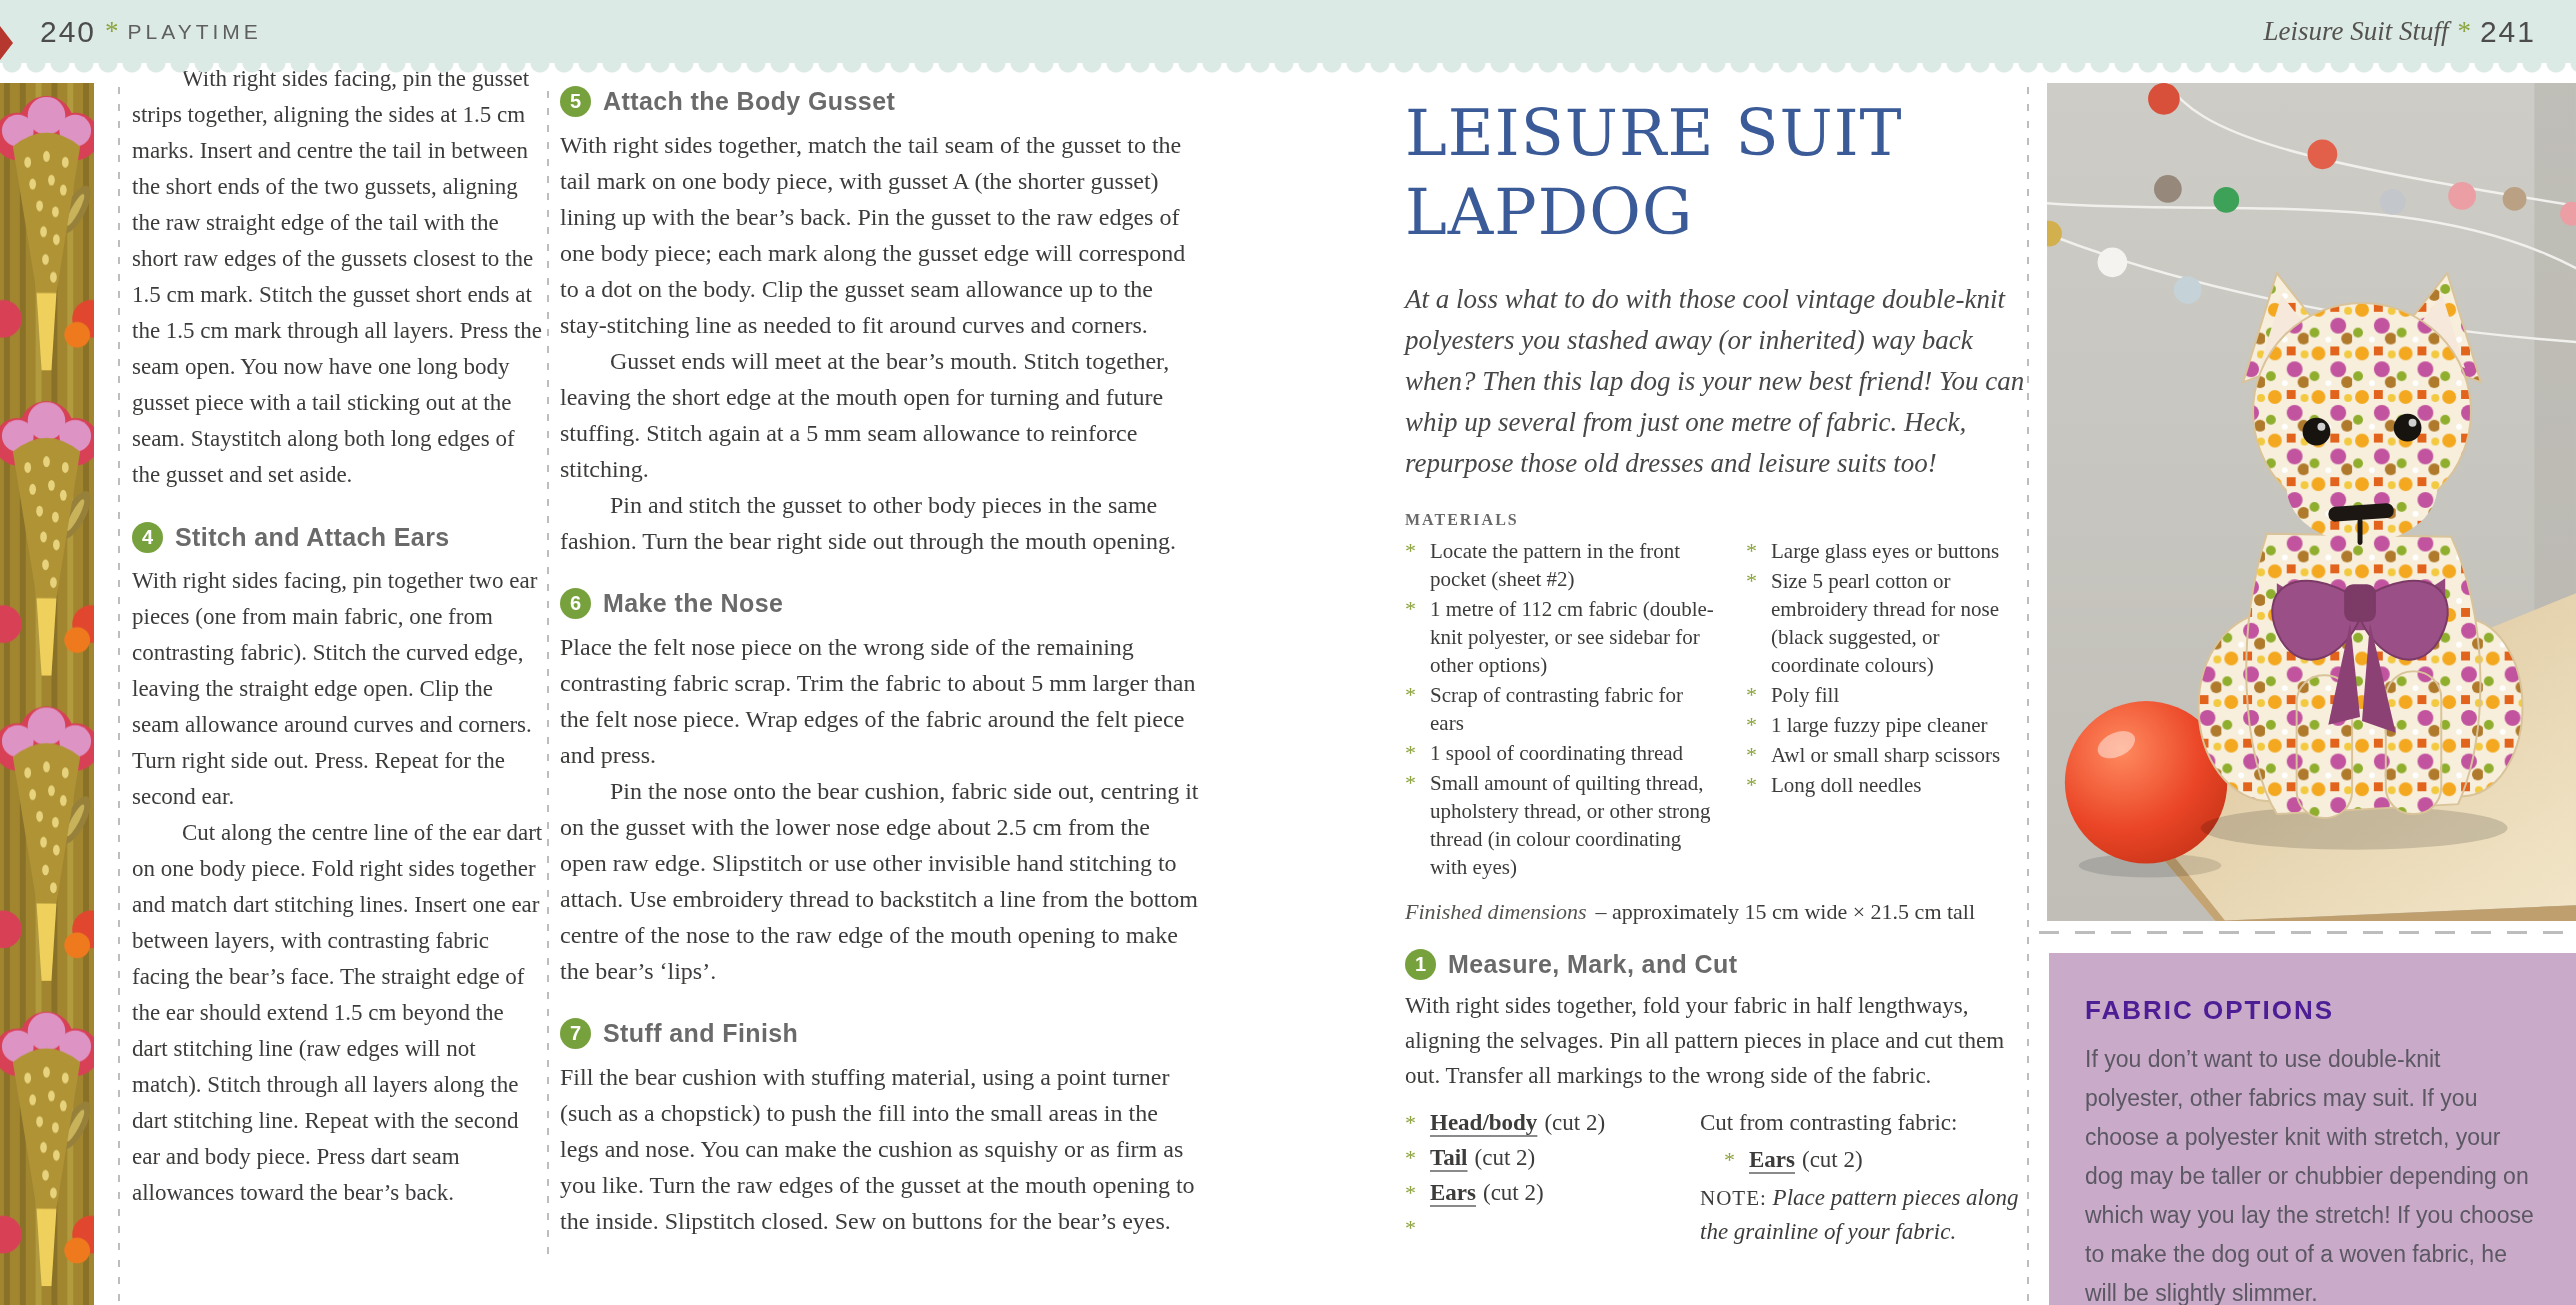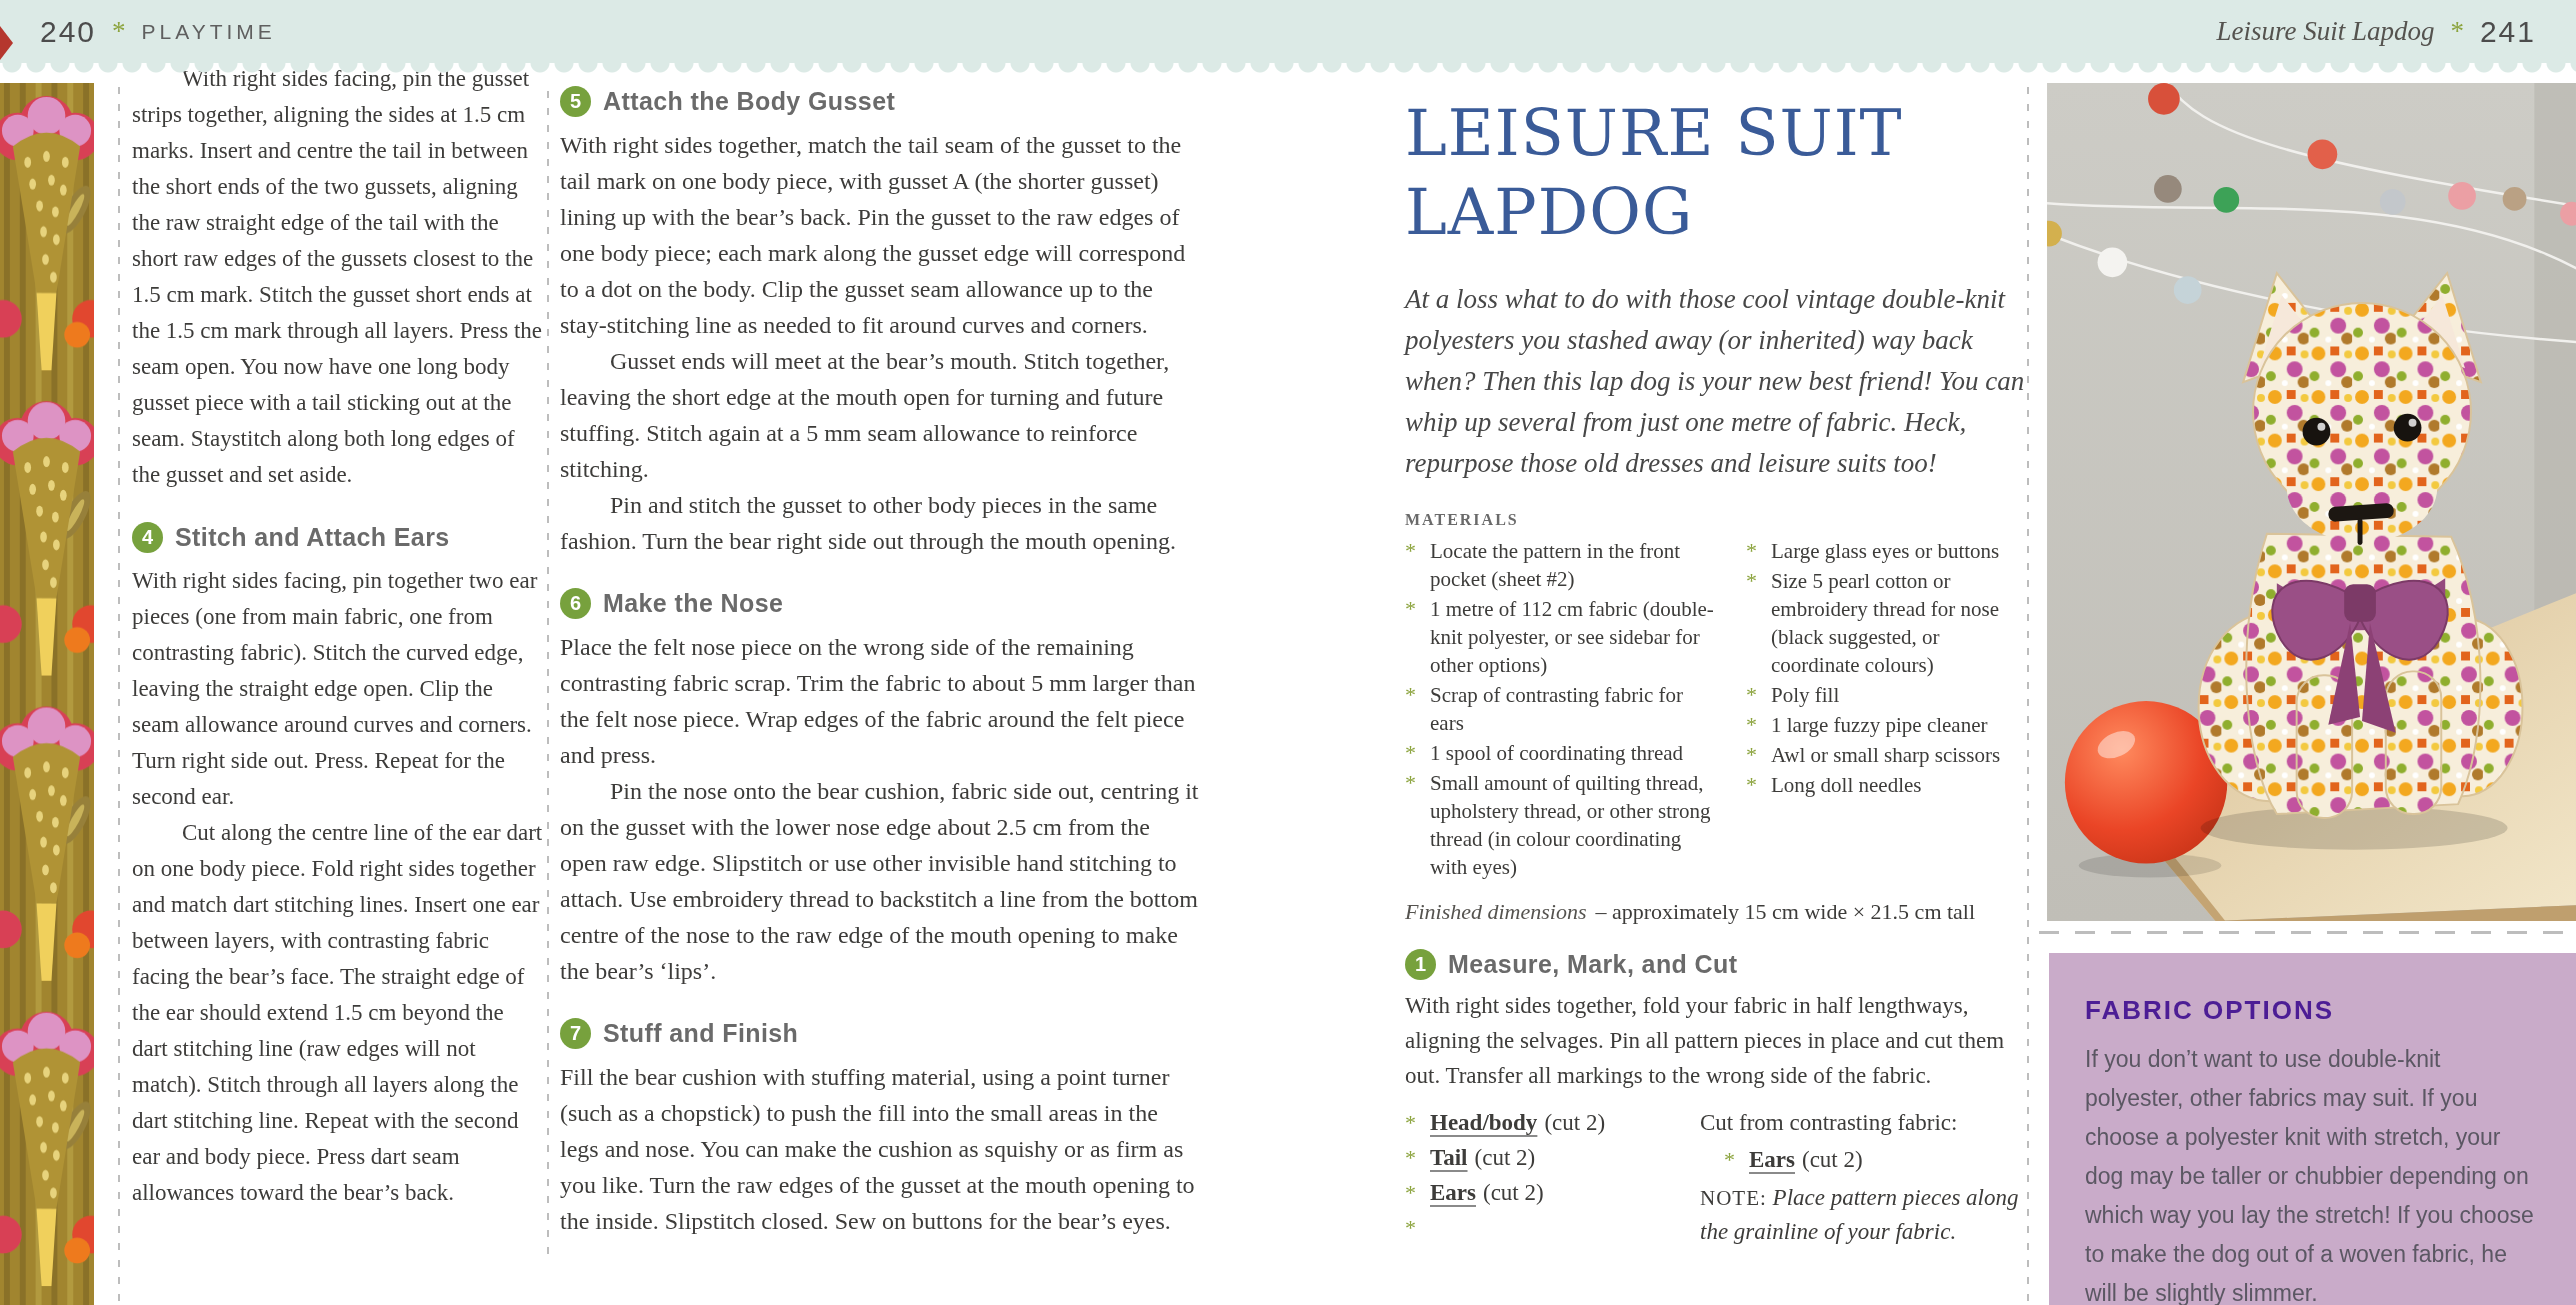--- a/index.html
+++ b/index.html
@@ -16,21 +16,21 @@
   }
   .scallops{
     position:absolute;top:63px;left:0;width:2576px;height:10px;z-index:6;
     background-image:radial-gradient(circle at 12px 0px,#dceae6 9px,rgba(220,234,230,0) 10px);
     background-size:24px 10px;background-repeat:repeat-x;
   }
   .spine-notch{
     position:absolute;left:0;top:26px;width:13px;height:34px;z-index:7;
     background:#b5372e;clip-path:polygon(0 0,100% 50%,0 100%);
   }
-  .hdr-left,.hdr-right{display:flex;align-items:center;gap:16px;font-family:"Liberation Sans",sans-serif;}
+  .hdr-left,.hdr-right{display:flex;align-items:center;gap:9px;font-family:"Liberation Sans",sans-serif;}
   .pg{font-size:30px;color:#4c4c4c;letter-spacing:2px;}
   .sect{font-size:21px;color:#5f5f5f;letter-spacing:4px;}
   .ast{color:#8ca43e;font-size:27px;font-family:"Liberation Serif",serif;}
   .title-run{font-family:"Liberation Serif",serif;font-style:italic;font-size:27px;color:#55534f;}
 
   
   .fabric{position:absolute;left:0;top:83px;width:94px;height:1223px;}
 
   
   .vline{position:absolute;width:2px;
@@ -99,21 +99,21 @@
 </head>
 <body>
 
 <header class="band">
   <div class="hdr-left">
     <span class="pg">240</span>
     <span class="ast">*</span>
     <span class="sect">PLAYTIME</span>
   </div>
   <div class="hdr-right">
-    <span class="title-run">Leisure Suit Lapdog</span>
+    <span class="title-run">Leisure Suit Stuff</span>
     <span class="ast">*</span>
     <span class="pg">241</span>
   </div>
 </header>
 <div class="scallops"></div>
 <div class="spine-notch"></div>
 
 <svg class="fabric" viewBox="0 0 95 1234" preserveAspectRatio="none" xmlns="http://www.w3.org/2000/svg">
   <defs>
     <pattern id="fab" width="95" height="308" patternUnits="userSpaceOnUse">

